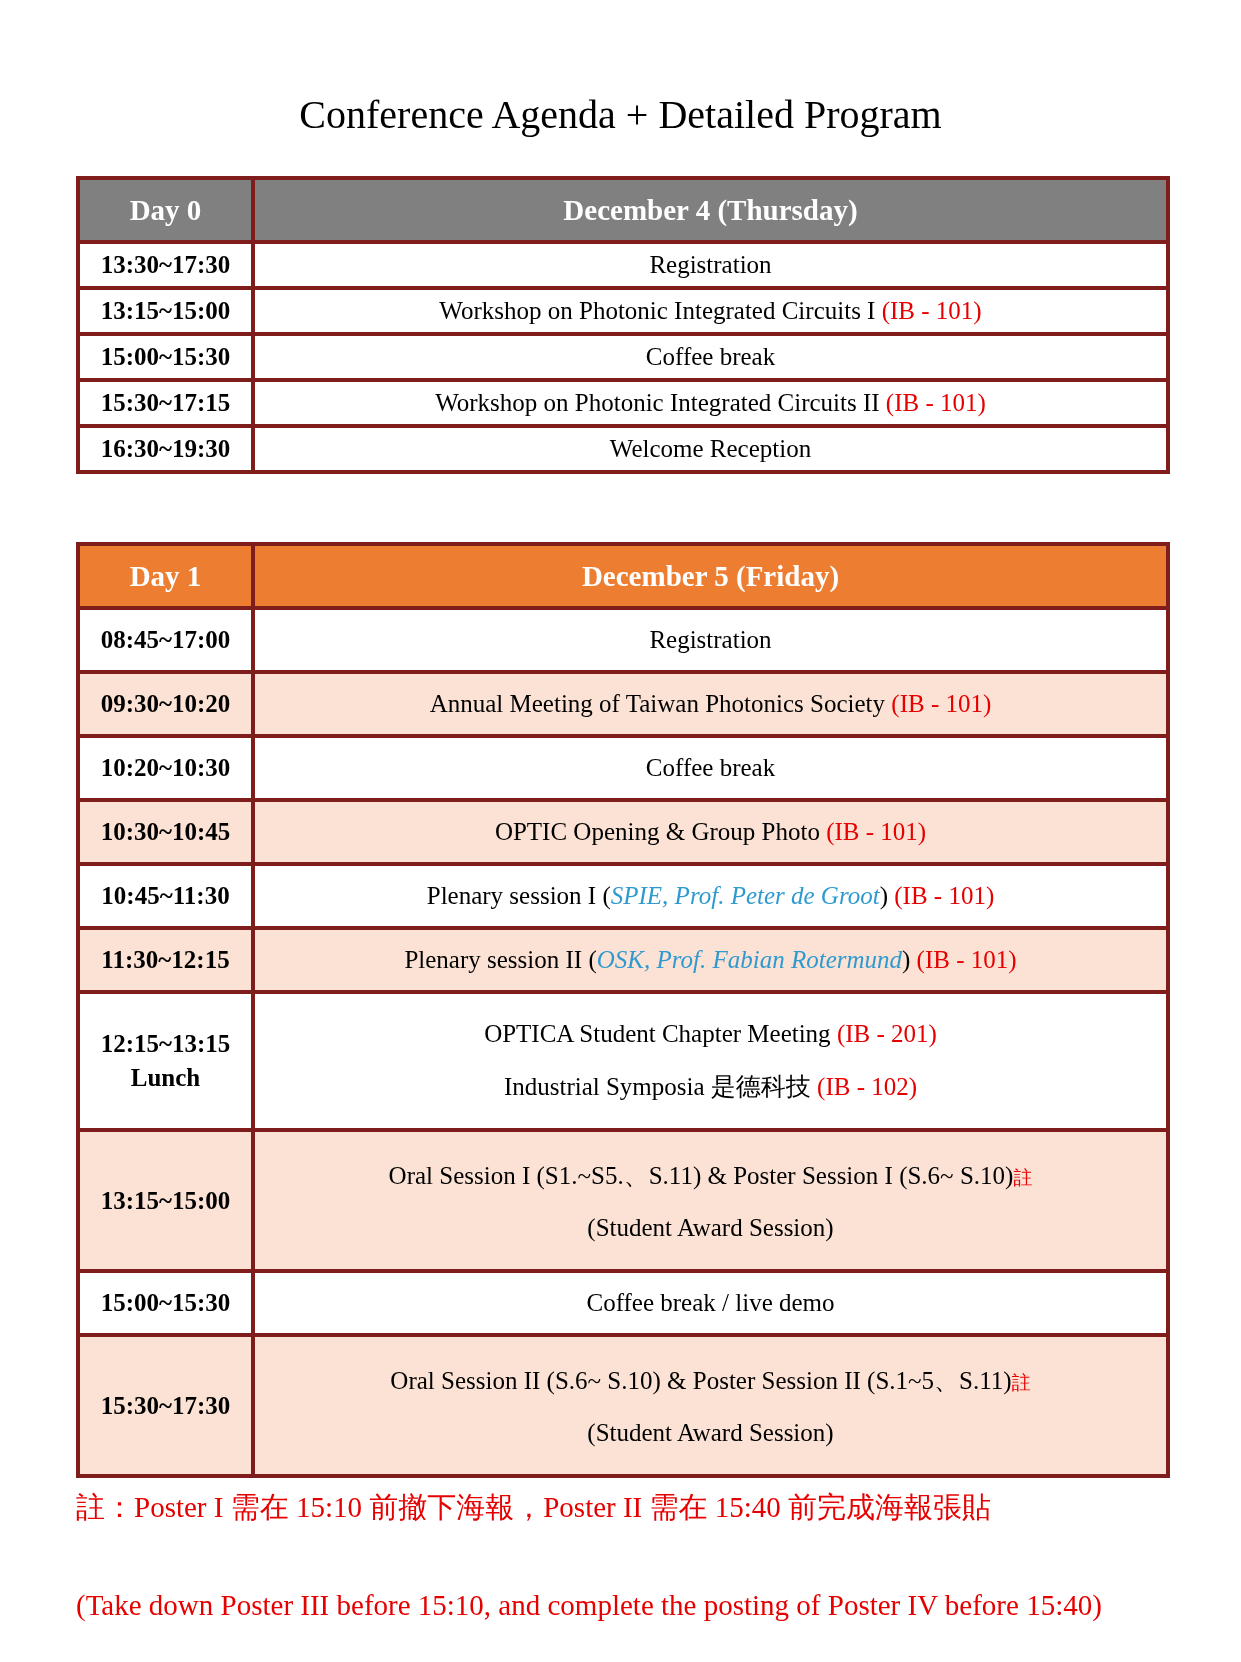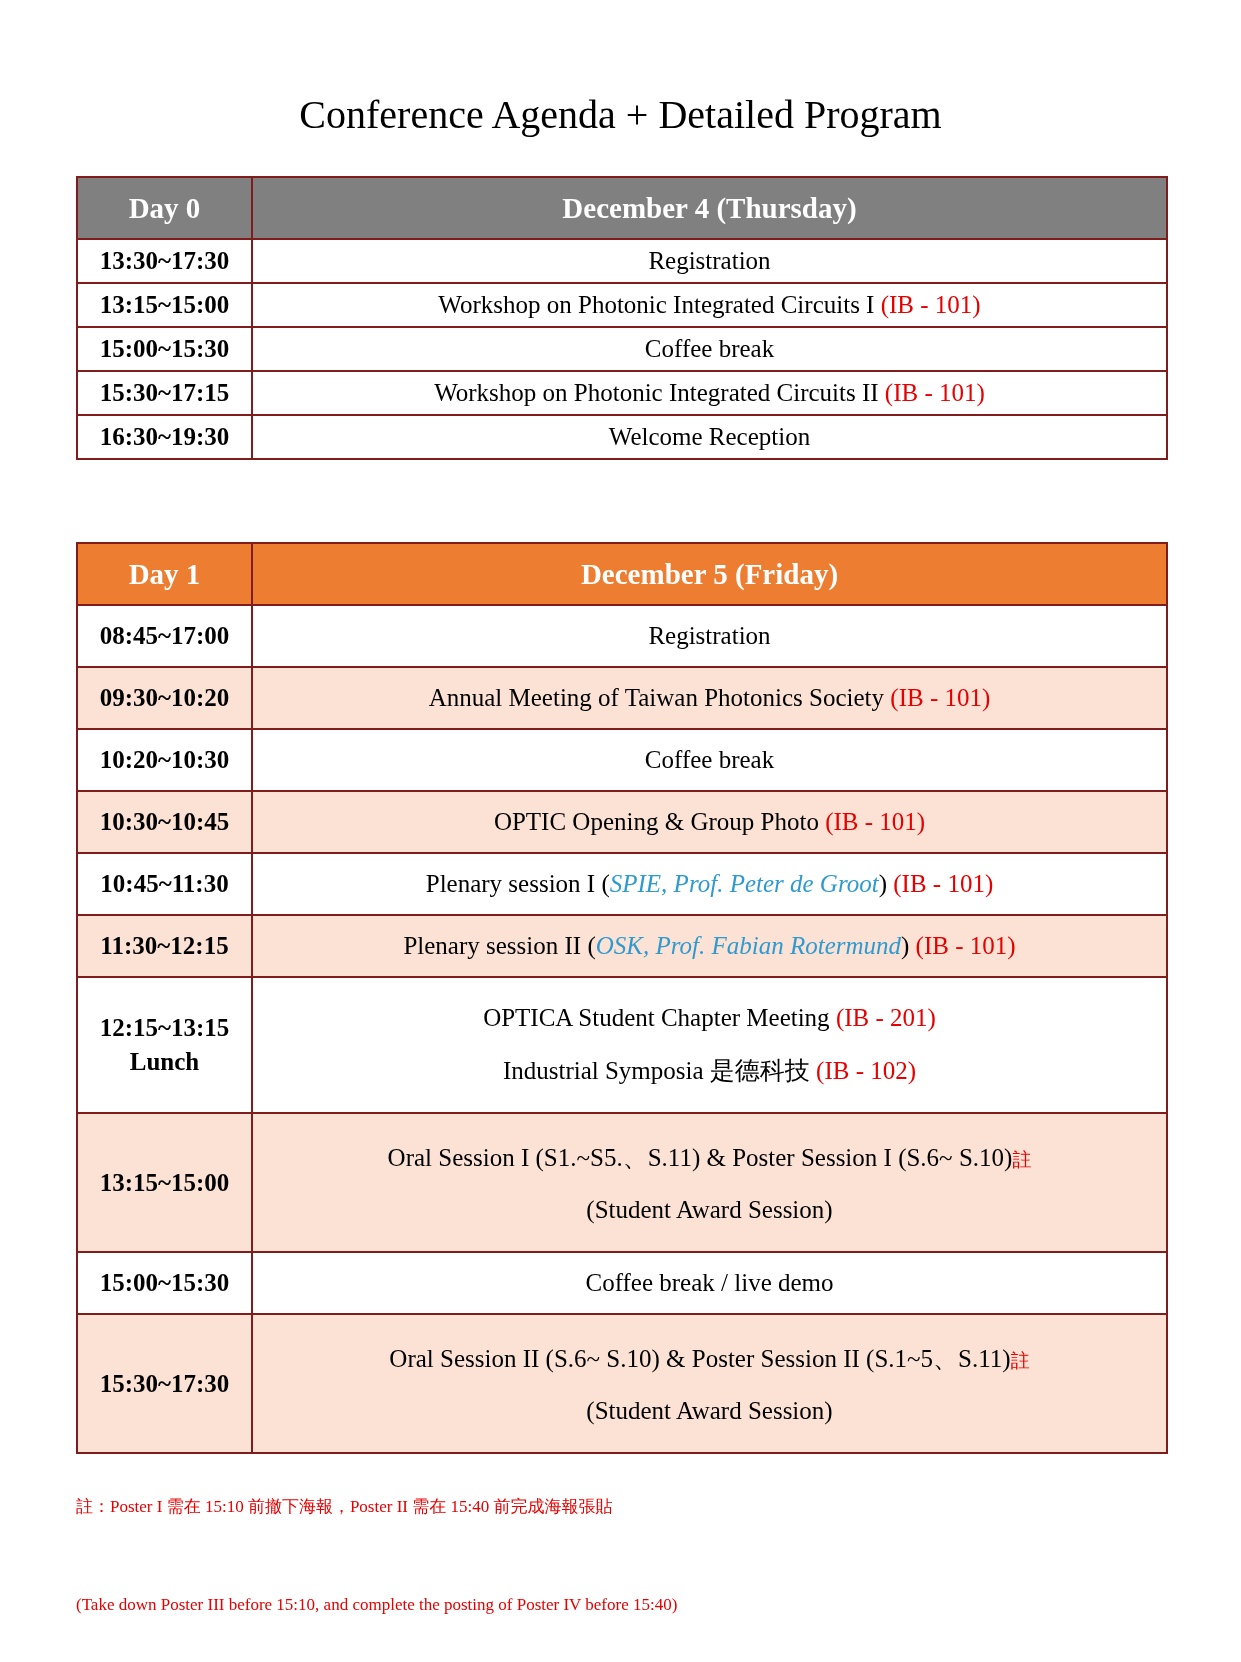--- a/index.html
+++ b/index.html
@@ -9,21 +9,21 @@
     }
     .title {
       position: absolute; left: 0; top: 88px; width: 1241px; text-align: center;
       font-size: 40px; line-height: 54px;
     }
     table.agenda {
       position: absolute; left: 76px; width: 1090px;
       border-collapse: collapse; table-layout: fixed;
     }
     table.agenda td, table.agenda th {
-      border: 2px solid #7f1d1d; text-align: center; vertical-align: middle; padding: 0;
+      border: 4px solid #7f1d1d; text-align: center; vertical-align: middle; padding: 0;
     }
     col.c-time { width: 175px; }
     col.c-event { width: 915px; }
     .hdr th { color: #fff; font-weight: bold; font-size: 29px; height: 60px; }
     .hdr.gray th { background: #808080; }
     .hdr.orange th { background: #ed7d31; text-align: center; }
     .time { font-weight: bold; font-size: 25px; }
     .event { font-size: 25px; }
     .room { color: #e60000; }
     .speaker { color: #2e9ad0; font-style: italic; }
@@ -31,21 +31,21 @@
     .shade td { background: #fbe2d5; }
     #day0 { top: 176px; }
     #day0 tr.row td { height: 42px; }
     #day1 { top: 542px; }
     #day1 tr.row td { height: 60px; }
     #day1 tr.tall2 td { height: 134px; border-radius: 8px; }
     #day1 tr.tall3 td { height: 137px; }
     .line { display: block; }
     .line + .line { margin-top: 22px; }
     .footnote {
-      position: absolute; left: 76px; color: #e60000; font-size: 17px; line-height: 32px;
+      position: absolute; left: 76px; color: #e60000; font-size: 29px; line-height: 32px;
       white-space: nowrap;
     }
     #fn1 { top: 1491px; }
     #fn2 { top: 1549px; margin-top: 40px; }
   </style>
 </head>
 <body>
 
 <div class="title">Conference Agenda + Detailed Program</div>
 

